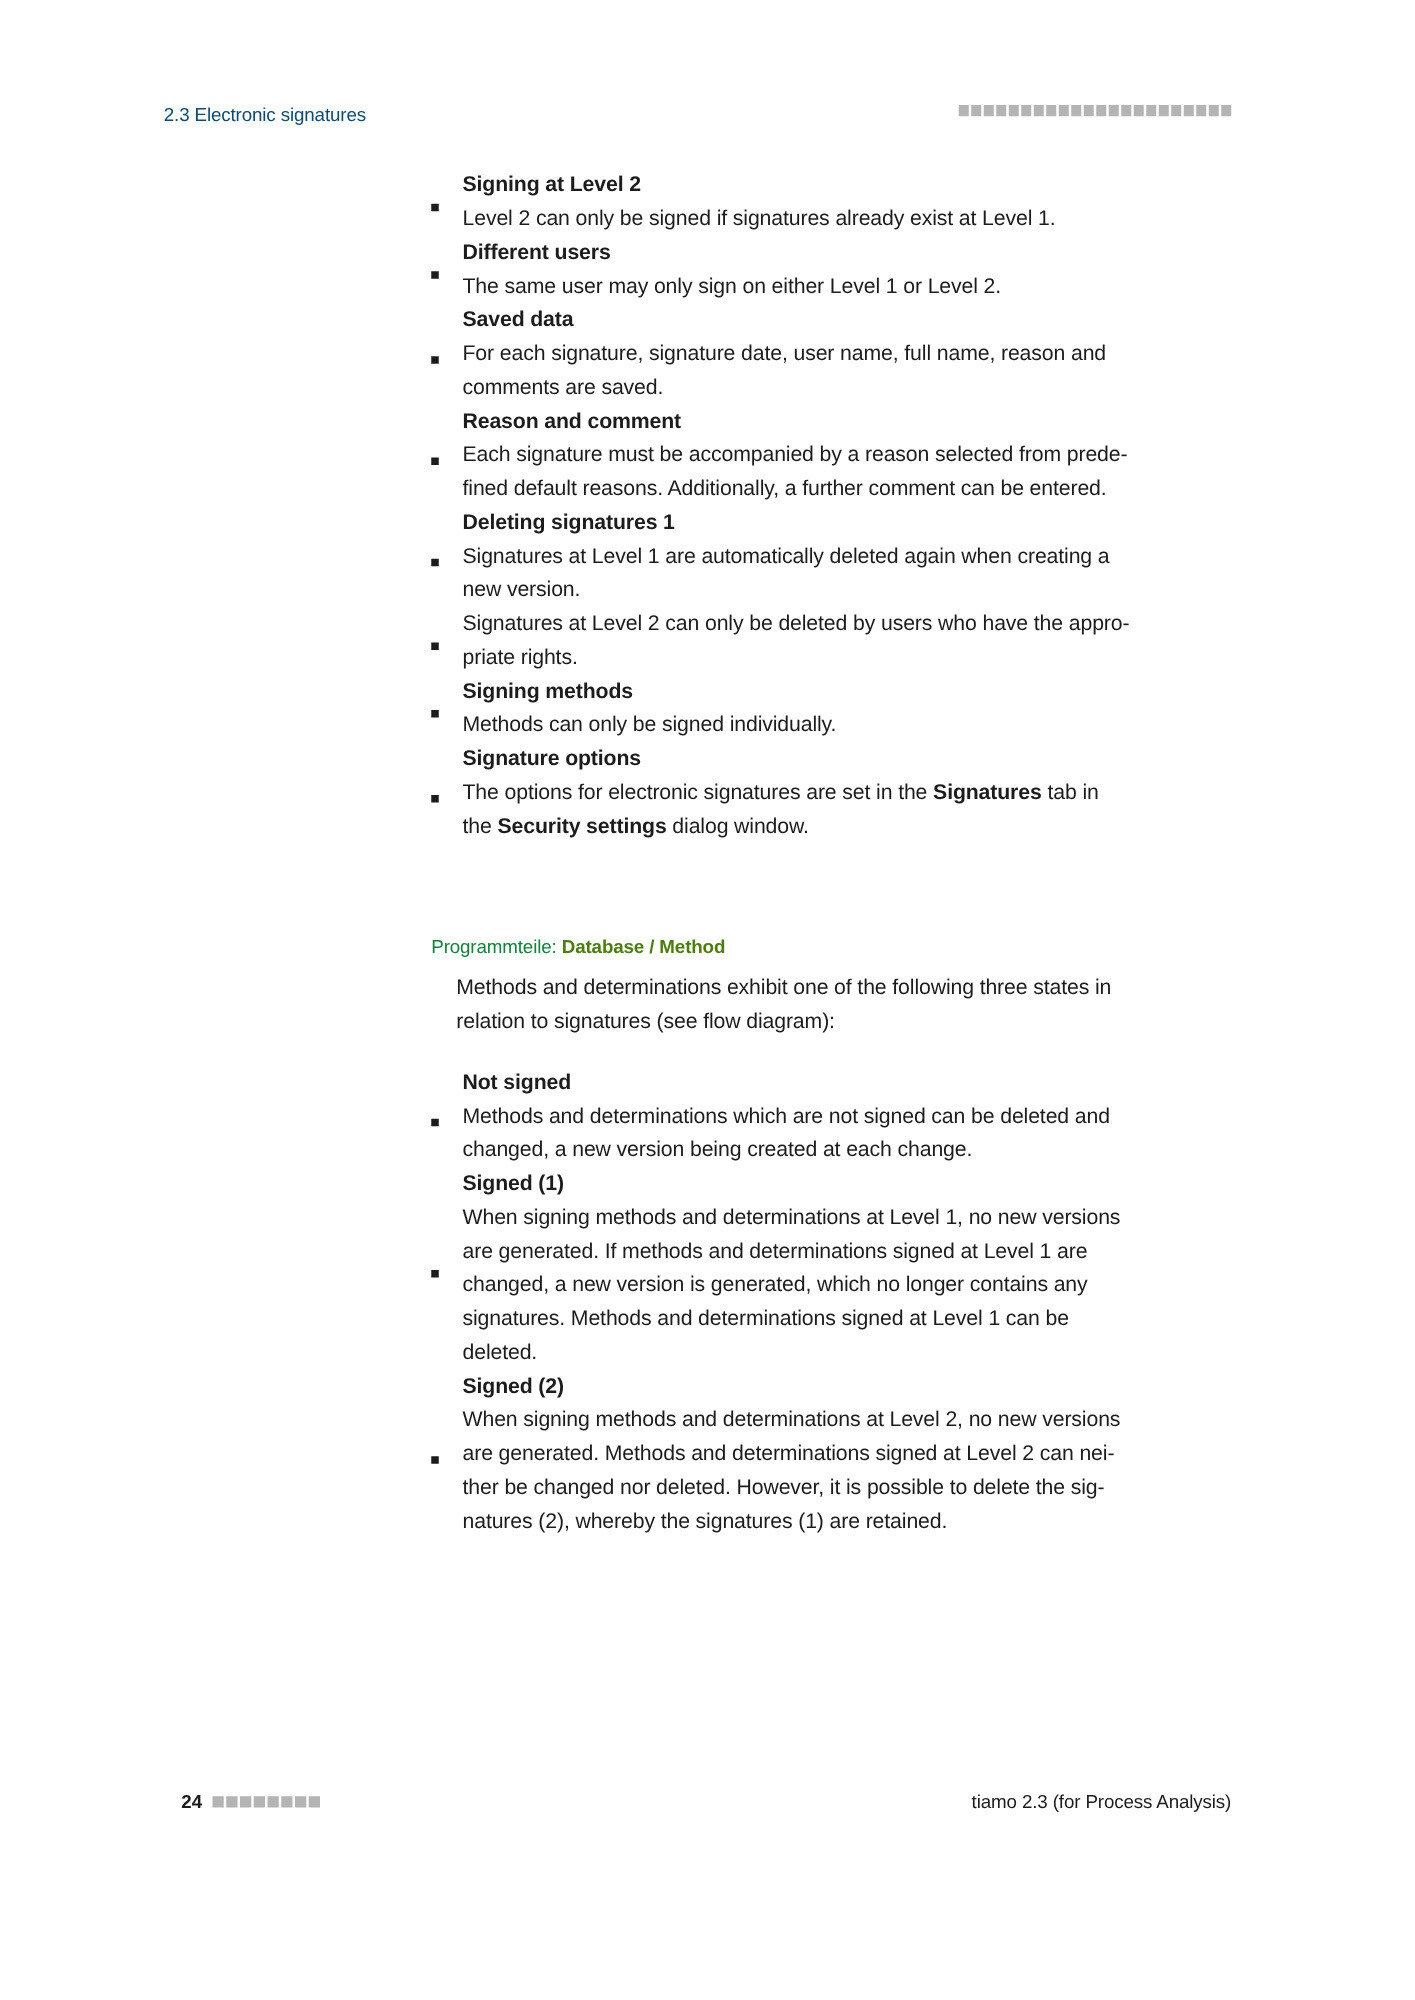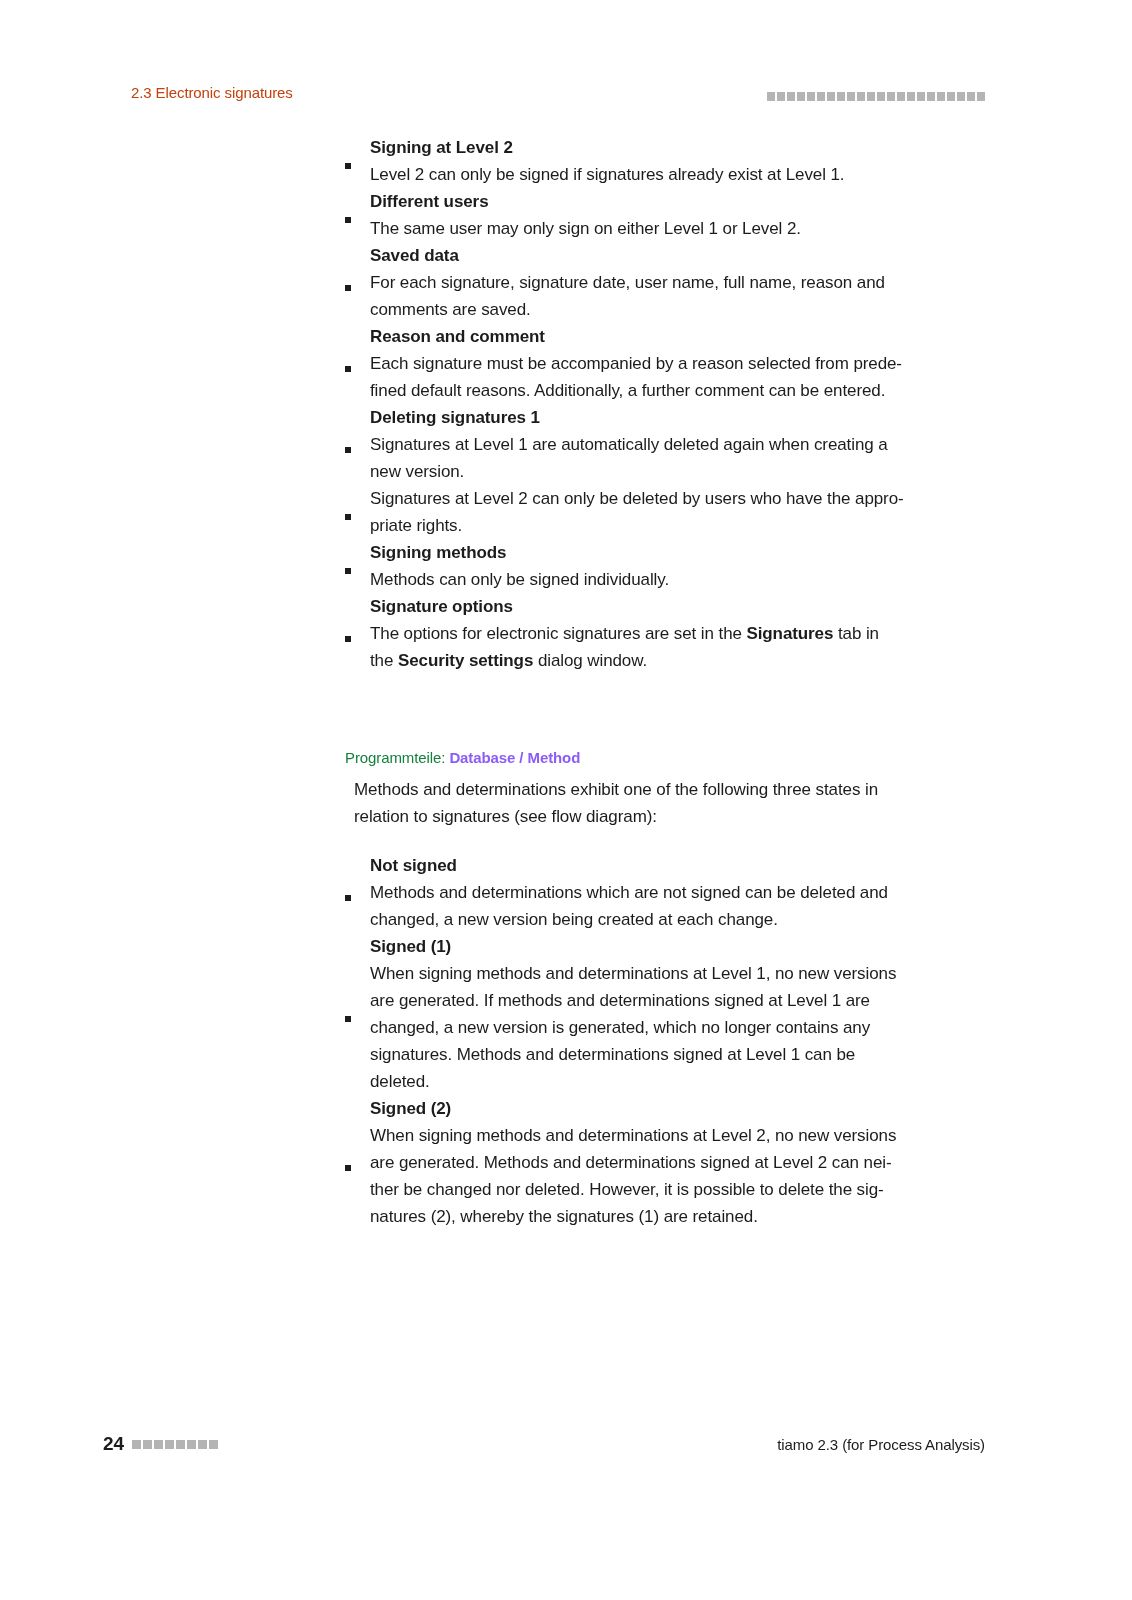--- a/index.html
+++ b/index.html
@@ -8,22 +8,22 @@
     width:1132px;height:1600px;
     background:#ffffff;
     font-family:"Liberation Sans", sans-serif;
     color:#1c1c1c;
     letter-spacing:-0.1px;
     overflow:hidden;
   }
   
   .page-header{
     position:absolute;left:131px;right:147px;top:84px;
-    display:flex;justify-content:space-between;align-items:flex-end;
-    font-size:15px;color:#c2410c;
+    display:flex;justify-content:space-between;align-items:flex-start;
+    font-size:15px;color:#0c4a6e;
   }
   .squares{display:flex;gap:2px;align-items:center;}
   .squares .sq{width:8px;height:9px;background:#b4b4b4;display:inline-block;}
   
   .bullet-list{
     list-style:none;margin:0;padding:0;
     font-size:17px;line-height:27px;
   }
   .bullet-list li{display:flex;align-items:center;}
   .marker{
@@ -40,34 +40,34 @@
     position:absolute;left:131px;top:710px;
     display:flex;font-weight:700;font-size:23px;line-height:28px;letter-spacing:-0.2px;
   }
   .sec-num{flex:0 0 109px;}
   
   .program-parts{
     position:absolute;left:345px;top:748px;
     font-size:15px;line-height:19px;
   }
   .program-parts .pp-label{color:#15803d;font-weight:400;}
-  .program-parts .pp-value{color:#8b5cf6;font-weight:700;}
+  .program-parts .pp-value{color:#4d7c0f;font-weight:700;}
   
   .intro{
-    position:absolute;left:354px;top:776px;width:650px;
+    position:absolute;left:365px;top:776px;width:650px;
     font-size:17px;line-height:27px;white-space:pre-line;
   }
   
   .page-footer{
     position:absolute;left:103px;right:147px;top:1433px;
     display:flex;justify-content:space-between;align-items:center;
     font-size:15px;
   }
   .footer-left{display:flex;align-items:center;gap:8px;}
-  .page-num{font-weight:700;font-size:19px;letter-spacing:0;}
+  .page-num{font-weight:700;font-size:15px;letter-spacing:0;margin-left:42px;}
   .footer-squares .sq{width:9px;height:9px;}
 </style>
 </head>
 <body>
 
 <div class="page">
 
   <div class="page-header">
     <span>2.3 Electronic signatures</span>
     <span class="squares">

